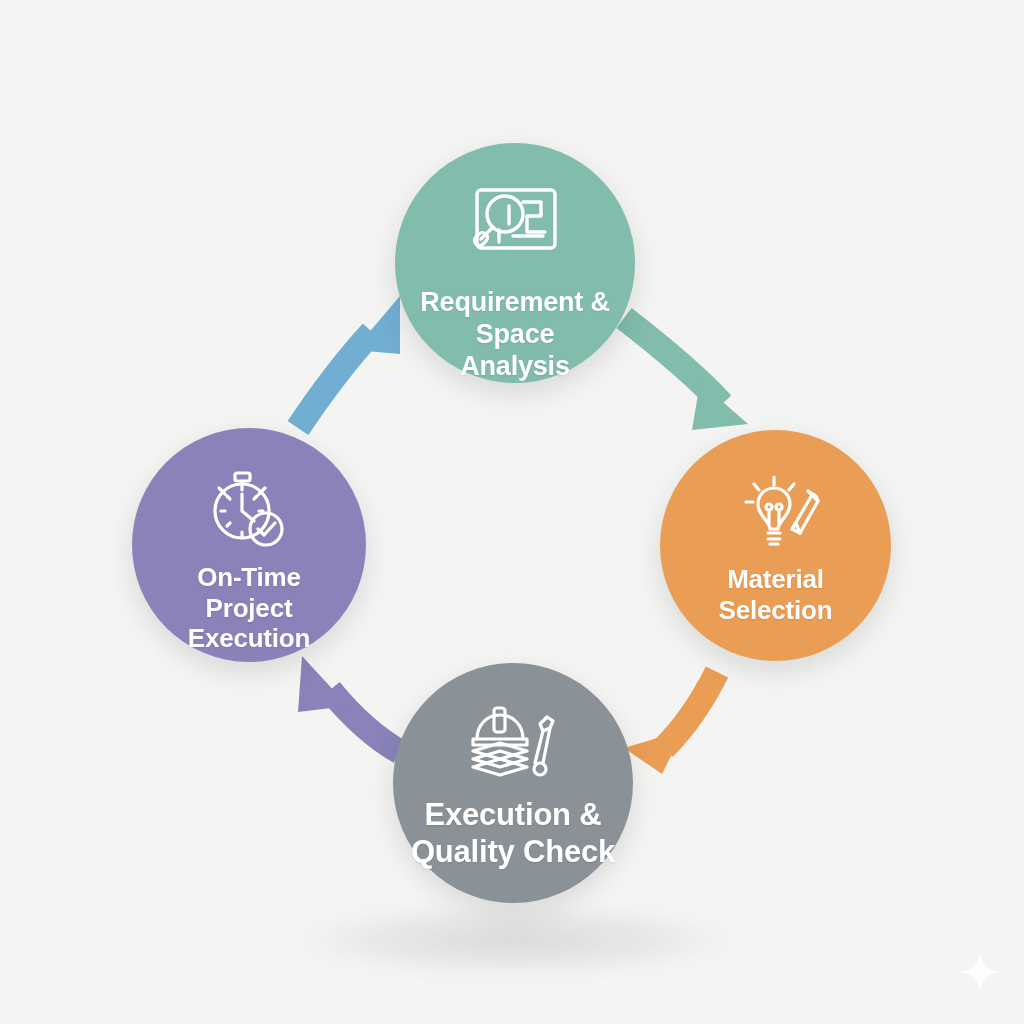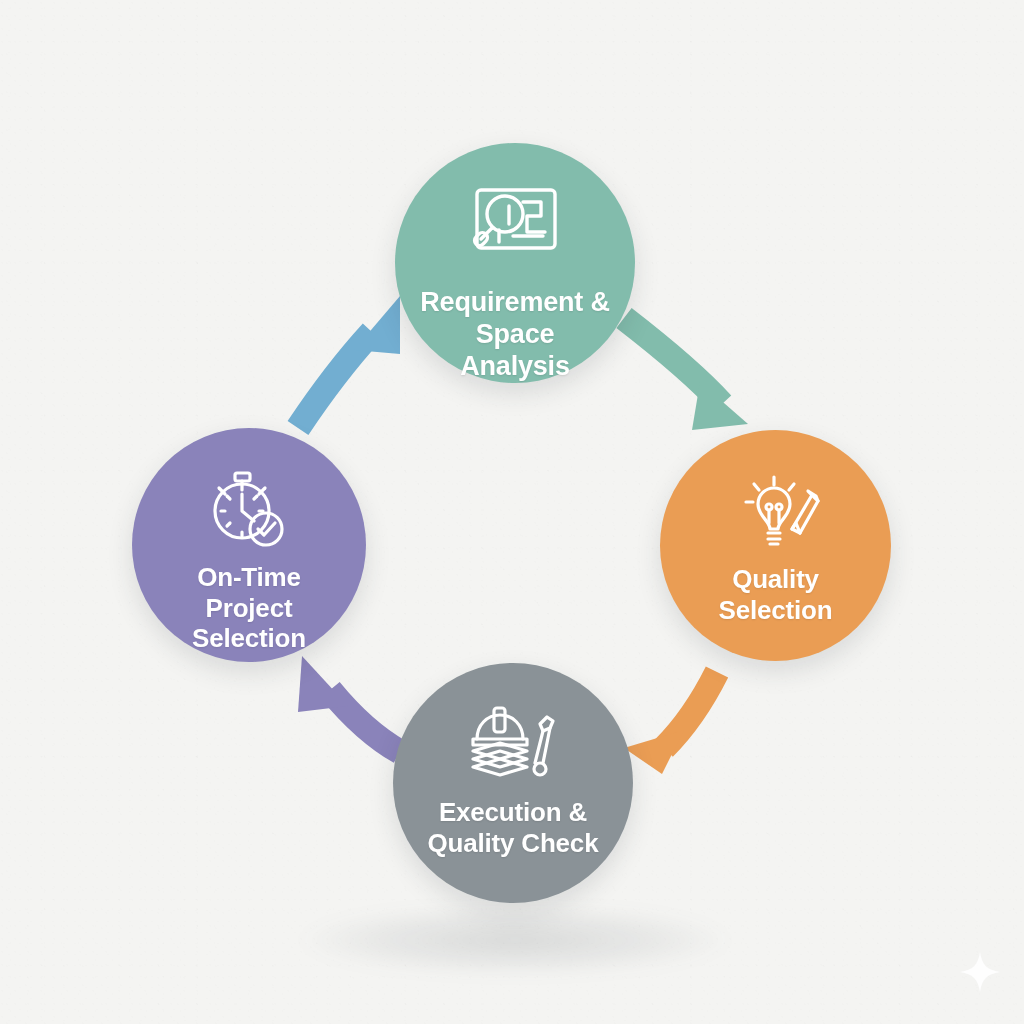--- a/index.html
+++ b/index.html
@@ -88,21 +88,21 @@
     background: #ea9d54;
     padding-top: 30px;
   }
   #node-mat .label { font-size: 26px; }
 
   #node-exec {
     left: 393px; top: 663px; width: 240px; height: 240px;
     background: #8a9297;
     padding-top: 30px;
   }
-  #node-exec .label { font-size: 26px; }
+  #node-exec .label { font-size: 31px; }
 
   #node-del {
     left: 132px; top: 428px; width: 234px; height: 234px;
     background: #8a83ba;
     padding-top: 30px;
   }
   #node-del .label { font-size: 26px; }
 
   .sparkle {
     position: absolute;
@@ -183,21 +183,21 @@
           <path d="M44 6 V14"></path>
           <path d="M24 13 L29 19"></path>
           <path d="M64 13 L59 19"></path>
           <path d="M16 31 H23"></path>
           <path d="M62 58 L82 24"></path>
           <path d="M70 62 L88 30"></path>
           <path d="M78 20 L86 25 L88 30 L82 24 Z"></path>
           <path d="M62 58 L70 62 L66 52 Z"></path>
         </svg>
       </div>
-      <div class="label">Quality
+      <div class="label">Material
 Selection</div>
     </div>
 
     <div class="node" id="node-exec">
       <div class="icon-wrap">
         <svg width="100" height="80" viewBox="0 0 100 80" fill="none" stroke="#ffffff" stroke-width="3.2" stroke-linecap="round" stroke-linejoin="round">
           <path d="M14 34 C14 20, 24 10, 37 10 C50 10, 60 20, 60 34"></path>
           <rect x="31" y="3" width="11" height="24" rx="3"></rect>
           <path d="M10 34 H64 V40 H10 Z"></path>
           <path d="M10 46 L37 38 L64 46 L37 54 Z"></path>
@@ -228,21 +228,21 @@
           <path d="M57 42 H61"></path>
           <path d="M25 27 L28 30"></path>
           <path d="M55 27 L52 30"></path>
           <path d="M25 57 L28 54"></path>
           <circle cx="64" cy="60" r="16"></circle>
           <path d="M56 60 L62 66 L73 54"></path>
         </svg>
       </div>
       <div class="label">On-Time
 Project
-Selection</div>
+Execution</div>
     </div>
   </div>
 
   <div class="deco-layer">
     <svg class="sparkle" viewBox="0 0 44 44">
       <path d="M22 2 C24 15, 29 20, 42 22 C29 24, 24 29, 22 42 C20 29, 15 24, 2 22 C15 20, 20 15, 22 2 Z" fill="#ffffff" opacity="0.92"></path>
     </svg>
   </div>
 
 </div>

